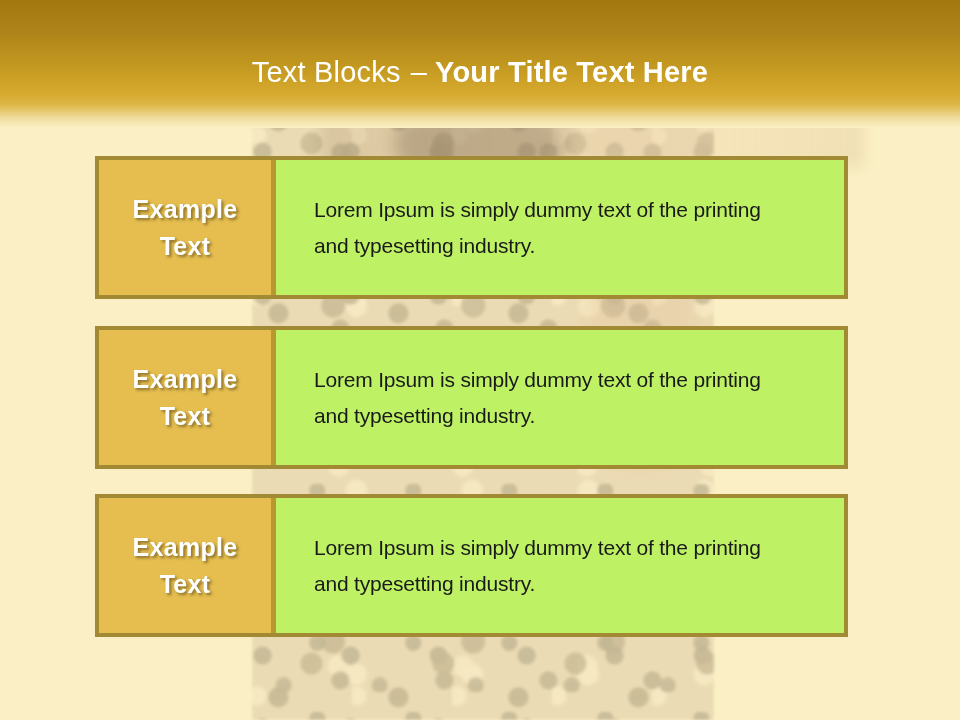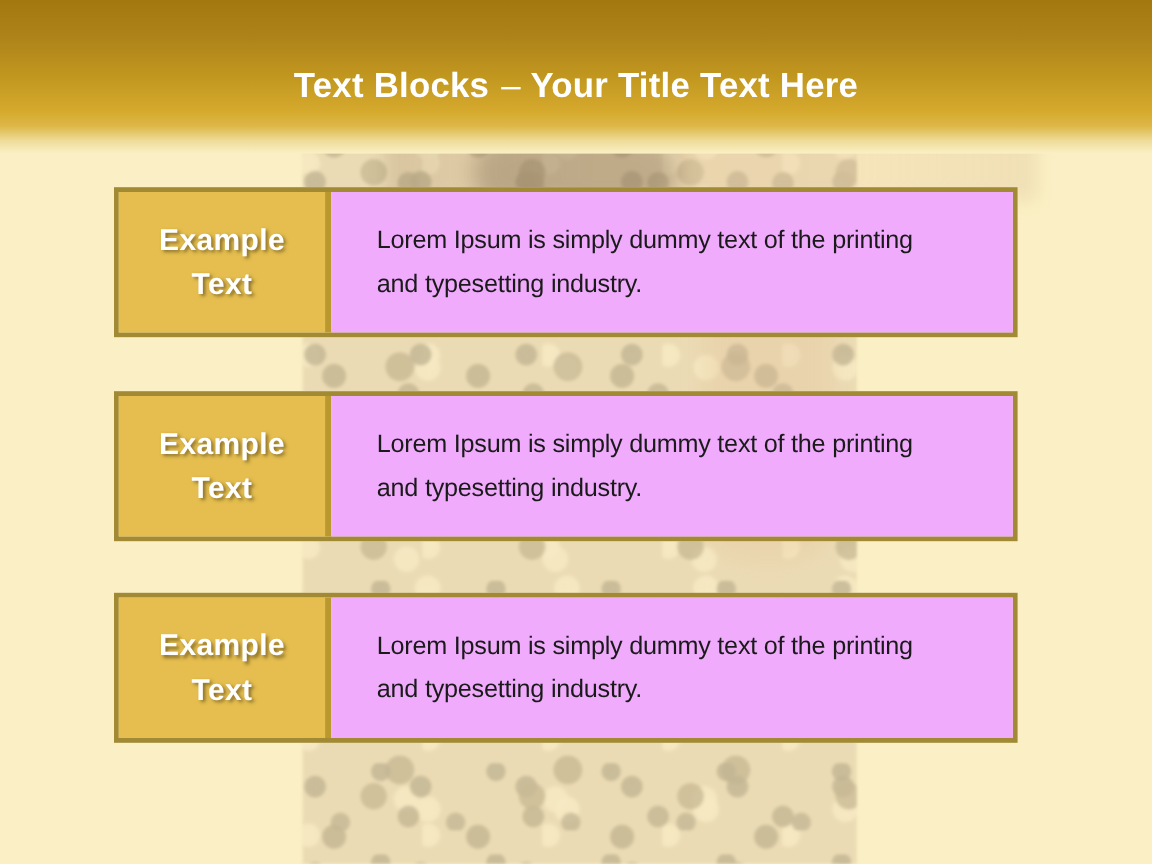--- a/index.html
+++ b/index.html
@@ -75,28 +75,28 @@
   }
   .title {
     margin-top: 52px;
     height: 40px;
     color: #FFFFFF;
     font-size: 29px;
     line-height: 40px;
     white-space: nowrap;
     letter-spacing: 0.2px;
   }
-  .title-bold { font-weight: 700; text-align: right; }
+  .title-bold { font-weight: 400; text-align: right; }
   .title-sep  { font-weight: 400; margin: 0 8px 0 10px; }
   .title-rest { font-weight: 700; }
 
   
   .block {
     position: absolute;
-    left: 95px; width: 753px; height: 125px;
+    left: 95px; width: 753px; height: 143px;
     border: 4px solid #A18A33;
     display: flex;
     box-sizing: border-box;
     background: #F8F1D7;
   }
   .block-1 { top: 156px; }
   .block-2 { top: 326px; }
   .block-3 { top: 494px; }
 
   .label-cell {
@@ -113,21 +113,21 @@
     color: #FFFFFF;
     font-weight: 700;
     font-size: 25px;
     line-height: 37px;
     text-shadow: 2px 2px 3px rgba(105, 84, 30, 0.75);
     letter-spacing: 0.3px;
   }
 
   .content-cell {
     flex: 1 1 auto;
-    background: #f0abfc;
+    background: #bef264;
     display: flex;
     flex-direction: column;
     justify-content: center;
   }
   .body-text {
     margin-left: 38px;
     width: 470px;
     color: #1A1A1A;
     font-size: 21px;
     line-height: 36px;

